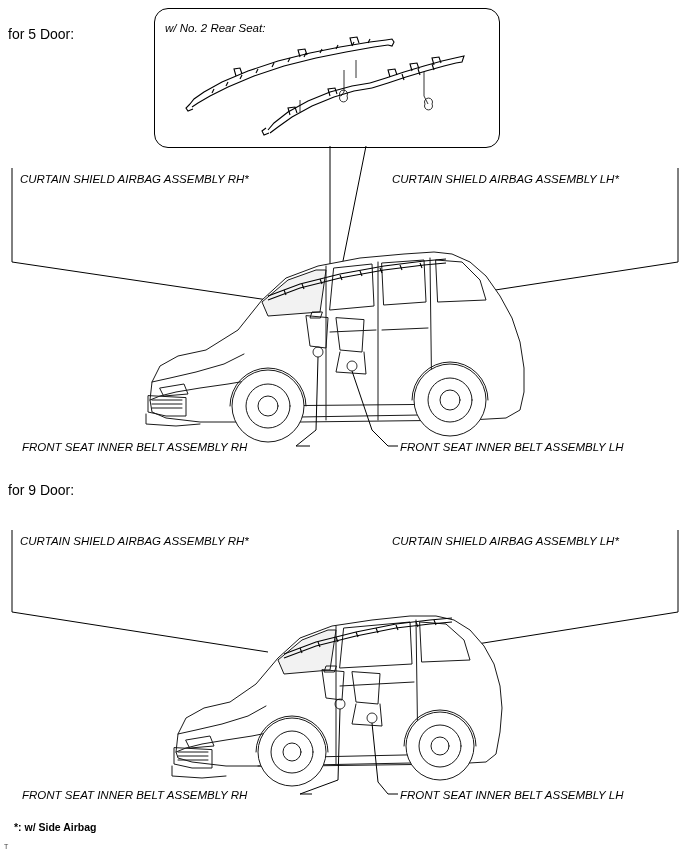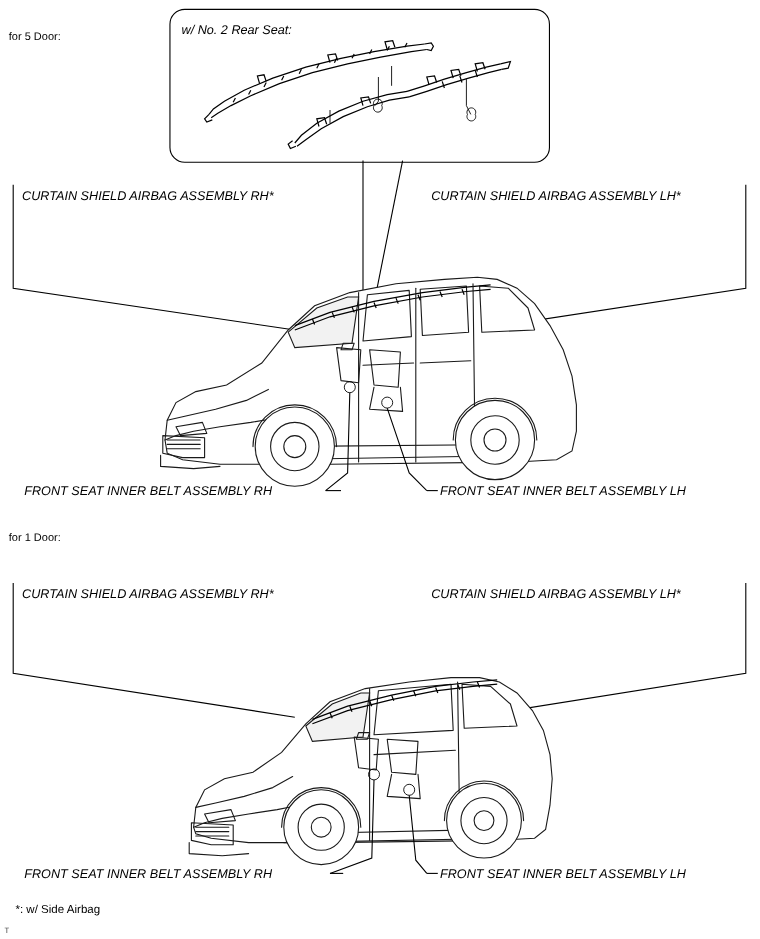--- a/index.html
+++ b/index.html
@@ -6,21 +6,21 @@
   body{
     width:691px;height:854px;
     background:#ffffff;
     font-family:"Liberation Sans", sans-serif;
     color:#000;
     position:relative;
     overflow:hidden;
   }
   .lbl{position:absolute;font-size:11.5px;line-height:13px;white-space:nowrap;font-style:italic;}
   .lbl-sm{position:absolute;font-size:10.5px;line-height:12px;white-space:nowrap;}
-  .sec-title{position:absolute;font-size:10px;line-height:14px;white-space:nowrap;}
+  .sec-title{position:absolute;font-size:14px;line-height:14px;white-space:nowrap;}
   .callout-box{
     position:absolute;
     border:1.6px solid #000;
     border-radius:14px;
     background:#fff;
   }
   svg{position:absolute;left:0;top:0;overflow:visible;}
   .ln{stroke:#000;stroke-width:1;fill:none;}
   .thin{stroke:#000;stroke-width:0.8;fill:none;}
   .vehicle{stroke:#1a1a1a;stroke-width:1;fill:none;stroke-linejoin:round;stroke-linecap:round;}
@@ -228,25 +228,25 @@
 </svg>
 
 <div class="lbl" style="left:20px;top:173px;">CURTAIN SHIELD AIRBAG ASSEMBLY RH*</div>
 
 <div class="lbl" style="left:392px;top:173px;">CURTAIN SHIELD AIRBAG ASSEMBLY LH*</div>
 
 <div class="lbl" style="left:22px;top:441px;">FRONT SEAT INNER BELT ASSEMBLY RH</div>
 
 <div class="lbl" style="left:400px;top:441px;">FRONT SEAT INNER BELT ASSEMBLY LH</div>
 
-<div class="sec-title" style="left:8px;top:483px;">for 1 Door:</div>
+<div class="sec-title" style="left:8px;top:483px;">for 9 Door:</div>
 
 <div class="lbl" style="left:20px;top:535px;">CURTAIN SHIELD AIRBAG ASSEMBLY RH*</div>
 
 <div class="lbl" style="left:392px;top:535px;">CURTAIN SHIELD AIRBAG ASSEMBLY LH*</div>
 
 <div class="lbl" style="left:22px;top:789px;">FRONT SEAT INNER BELT ASSEMBLY RH</div>
 
 <div class="lbl" style="left:400px;top:789px;">FRONT SEAT INNER BELT ASSEMBLY LH</div>
 
-<div class="lbl-sm" style="left:14px;top:821px;">*: w/ Side Airbag</div>
+<div class="lbl-sm" style="left:14px;top:821px;font-weight:bold;">*: w/ Side Airbag</div>
 
 <div class="tiny" style="left:4px;top:843px;">T</div>
 
 </body></html>

